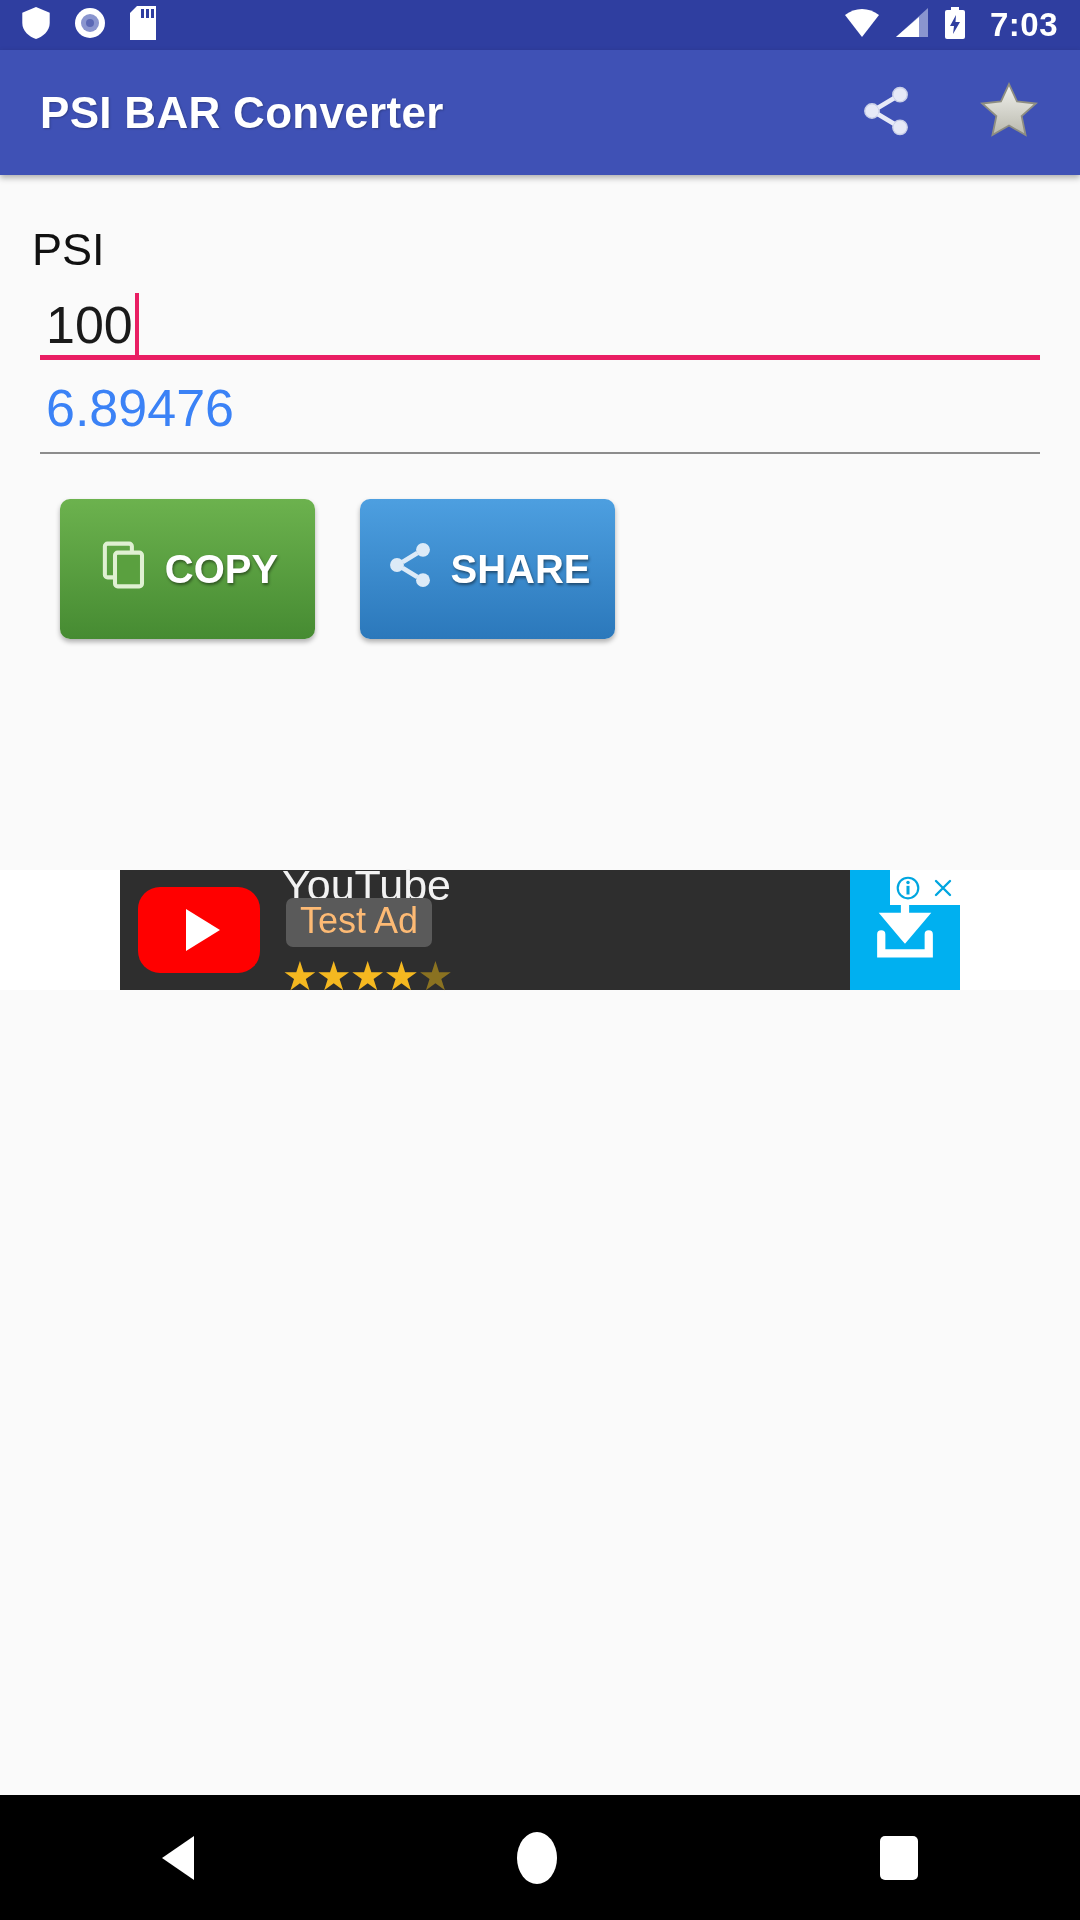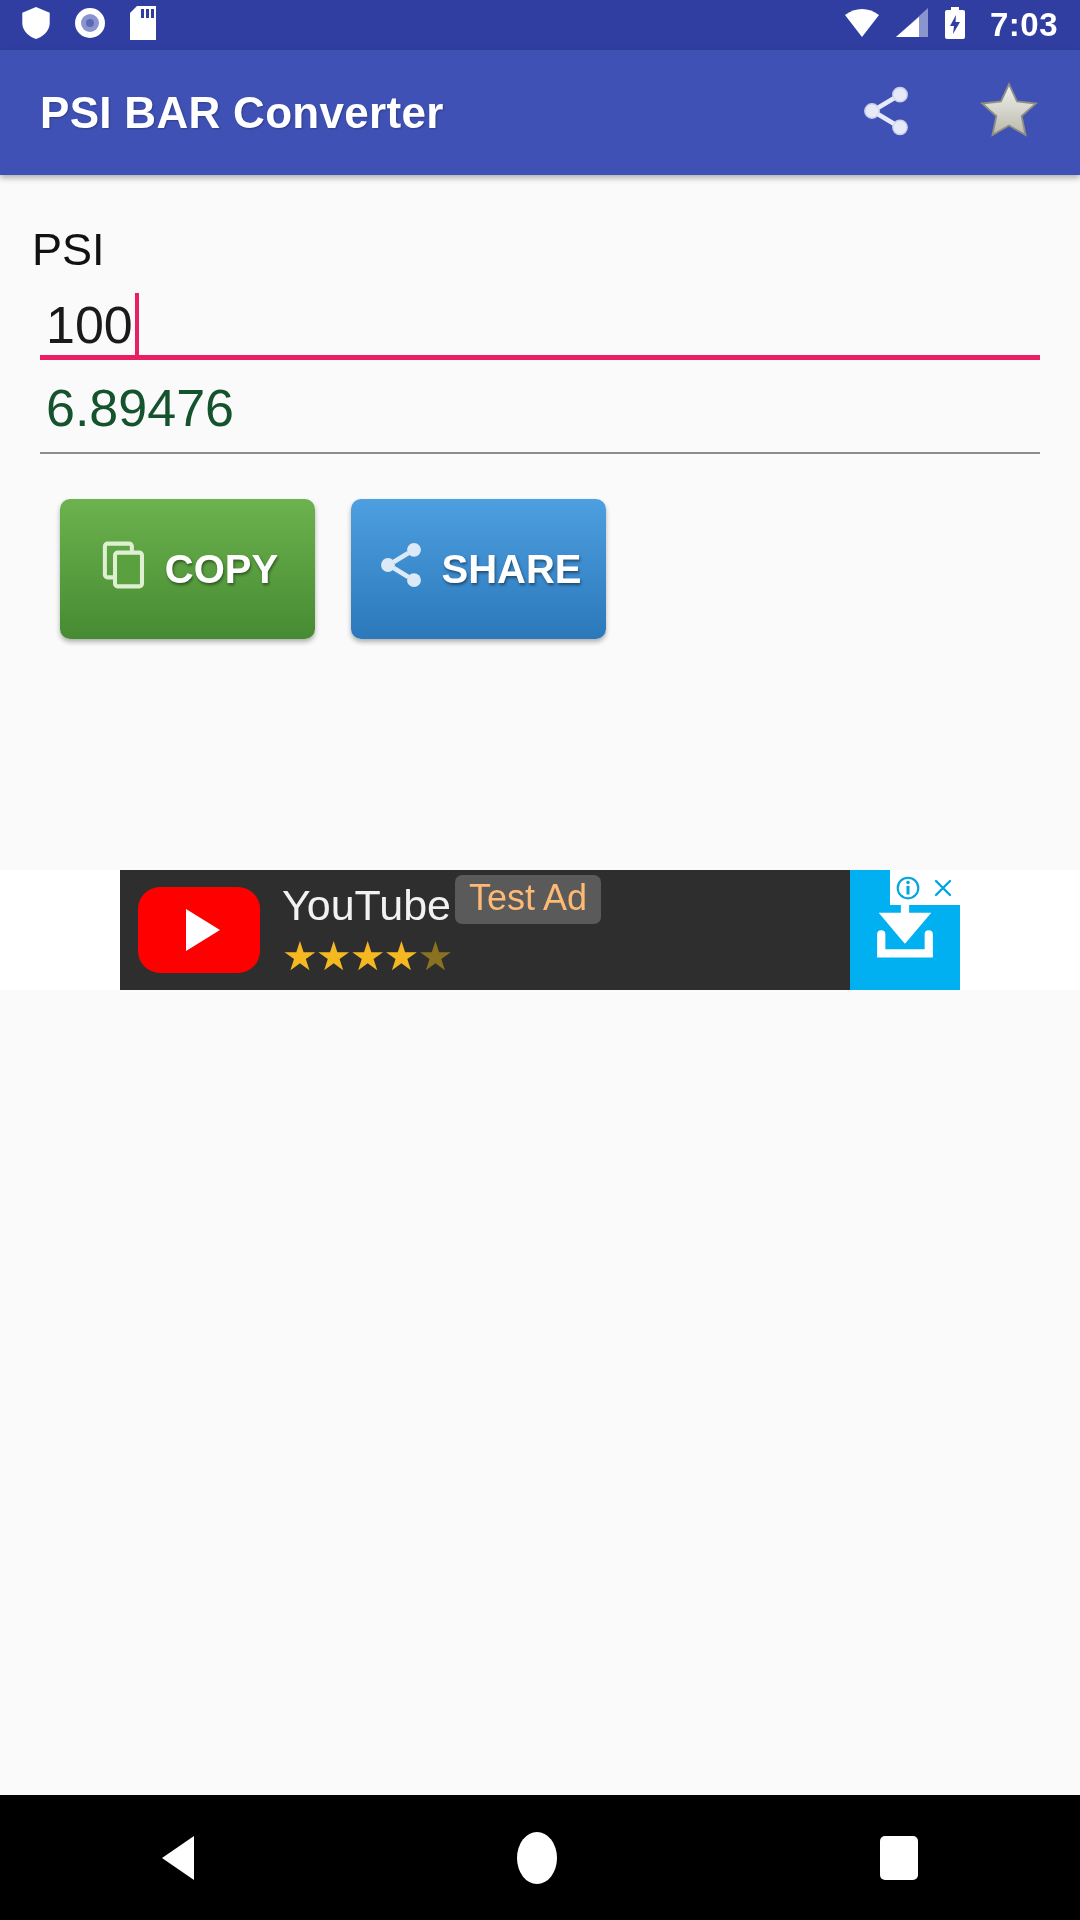--- a/index.html
+++ b/index.html
@@ -45,25 +45,25 @@
     display:flex; align-items:flex-end;
   }
   .caret {
     display:inline-block; width:4px; height:62px; background:#e91e63;
     margin-left:2px; vertical-align:middle;
   }
   .underline-active { height:5px; background:#e91e63; width:100%; }
   .underline-plain  { height:2px; background:#8c8c8c; width:100%; }
 
   .result-value {
-    font-size:52px; color:#14532d; padding:12px 0 14px 6px;
-  }
-
-  
-  .btn-row { display:flex; gap:36px; padding:45px 0 0 60px; }
+    font-size:52px; color:#3b82f6; padding:12px 0 14px 6px;
+  }
+
+  
+  .btn-row { display:flex; gap:45px; padding:45px 0 0 60px; }
   .btn {
     width:255px; height:140px; border-radius:10px;
     display:flex; align-items:center; justify-content:center; gap:14px;
     color:#fff; font-size:40px; font-weight:bold;
     text-shadow:1px 2px 3px rgba(0,0,0,0.45);
     box-shadow:0 3px 5px rgba(0,0,0,0.30);
     border:none; cursor:pointer;
   }
   .btn-copy  { background:linear-gradient(#6cb24e,#468b32); }
   .btn-share { background:linear-gradient(#4d9fe0,#2b78bb); }
@@ -77,21 +77,21 @@
   .ad { width:840px; height:120px; display:flex; background:#2e2e2e; position:relative; }
   .ad-body { flex:1; display:flex; align-items:center; padding-left:18px; position:relative; }
   .yt-logo {
     width:122px; height:86px; background:#ff0000; border-radius:22px;
     display:flex; align-items:center; justify-content:center; flex:none;
   }
   .yt-play { width:0; height:0; border-left:34px solid #fff;
              border-top:21px solid transparent; border-bottom:21px solid transparent;
              margin-left:7px; }
   .ad-text { margin-left:22px; }
-  .ad-title-row { display:flex; align-items:flex-start; }
+  .ad-title-row { display:flex; align-items:flex-start;flex-direction:column; }
   .ad-title { color:#f2f2f2; font-size:43px; line-height:1.0; }
   .ad-badge {
     background:#5a5a5a; color:#fdba74; font-size:36px;
     padding:5px 14px 8px 14px; border-radius:7px; margin-left:4px;
     margin-top:-9px; line-height:1.0;
   }
   .ad-rating { display:flex; align-items:center; margin-top:9px; }
   .stars { font-size:40px; letter-spacing:-2px; line-height:1; color:#f5b820; }
   .half-star { color:#8a7221; }
   .ad-count { color:#cfcfcf; font-size:38px; margin-left:2px; }

